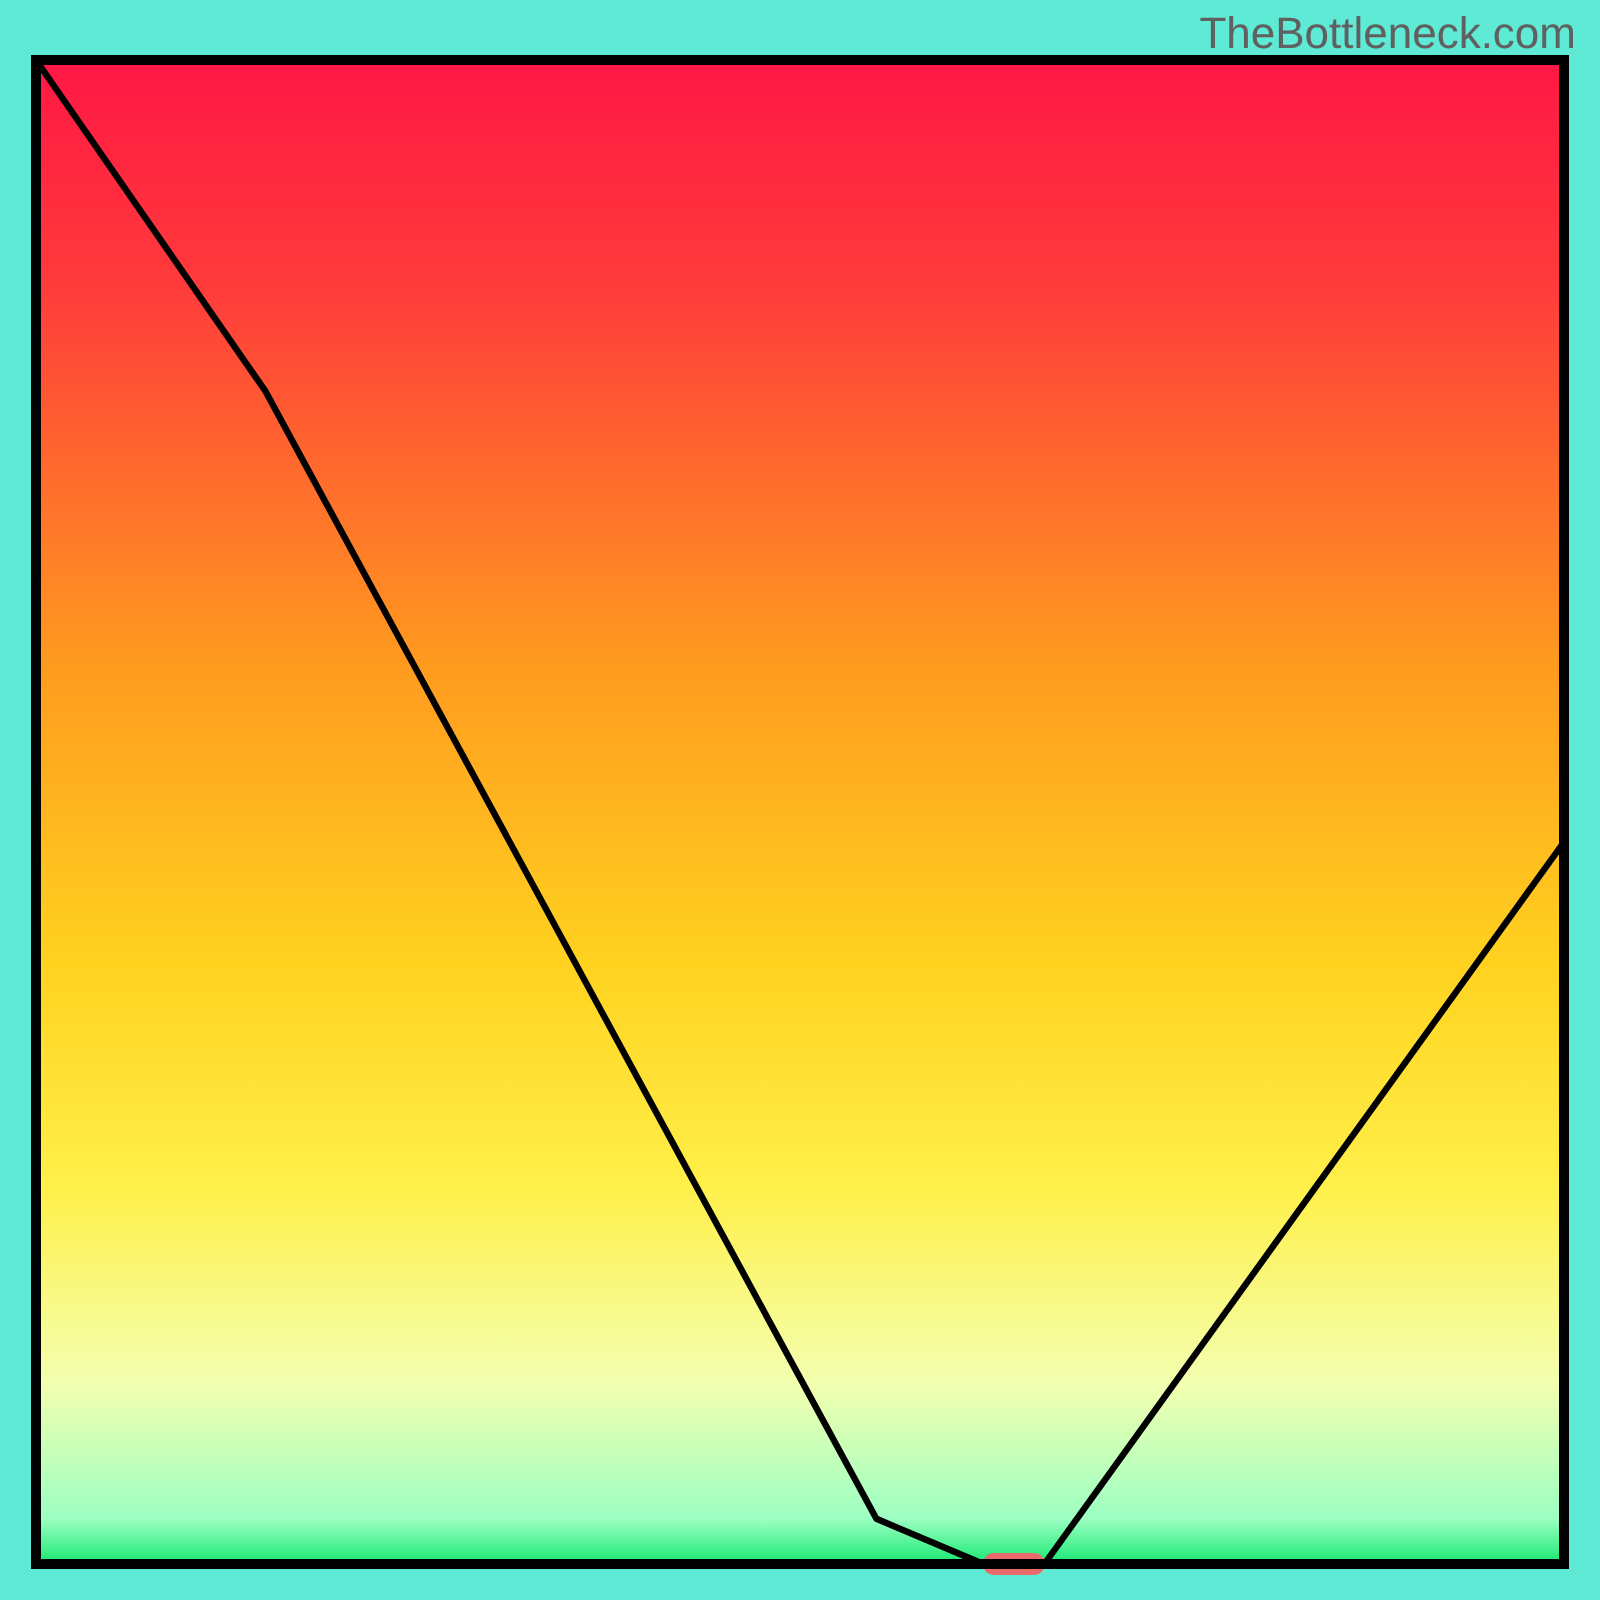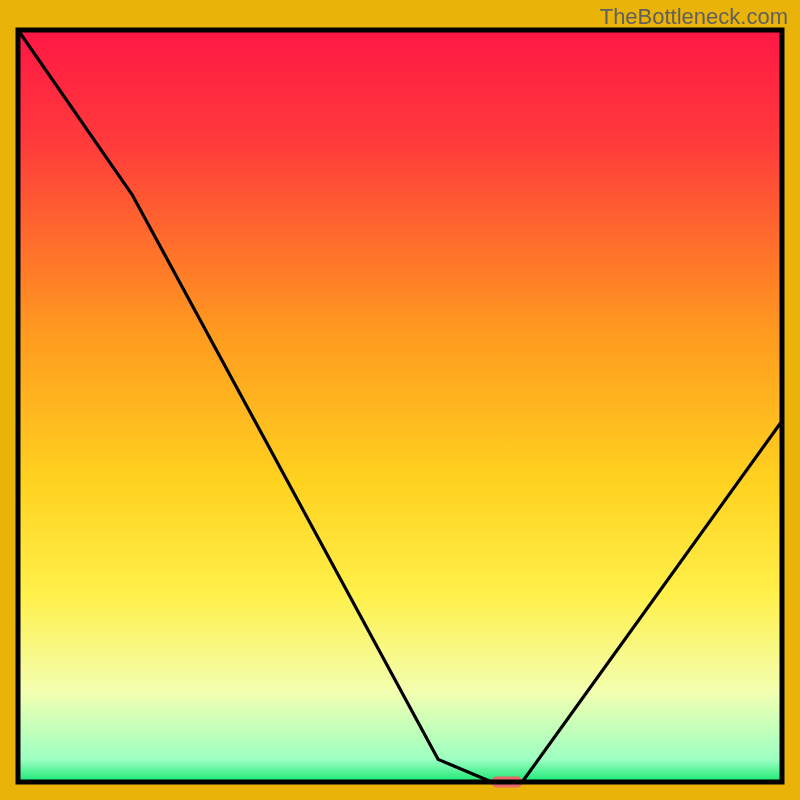--- a/index.html
+++ b/index.html
@@ -7,21 +7,21 @@
     padding: 0;
     width: 800px;
     height: 800px;
     overflow: hidden;
     font-family: Arial, Helvetica, sans-serif;
   }
   .chart-wrapper {
     position: relative;
     width: 800px;
     height: 800px;
-    background: #eab308;
+    background: #5eead4;
   }
   .watermark {
     position: absolute;
     top: 4px;
     right: 12px;
     font-size: 22px;
     font-weight: 500;
     color: #606060;
     letter-spacing: 0px;
     z-index: 5;

